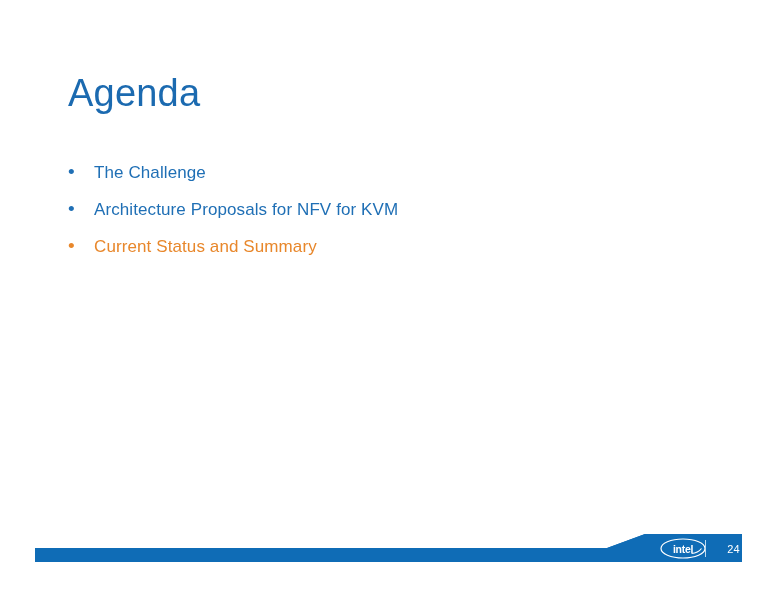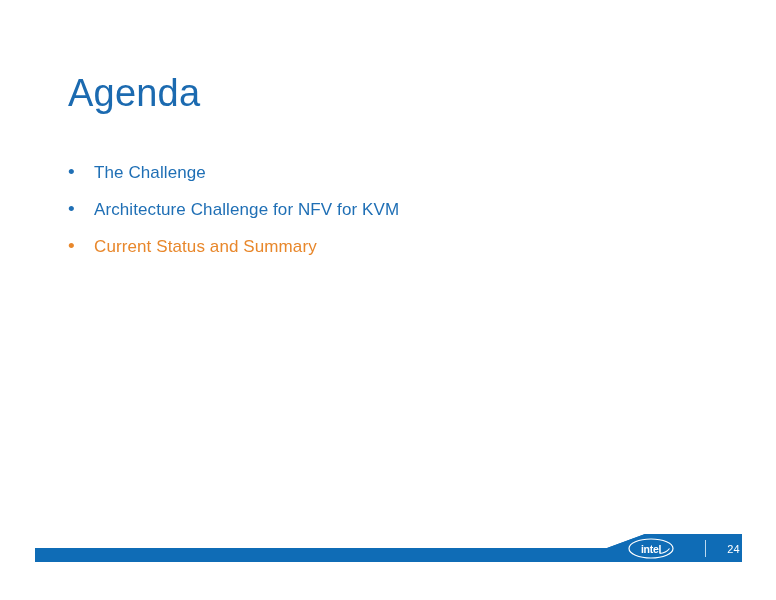--- a/index.html
+++ b/index.html
@@ -69,21 +69,21 @@
     position: absolute;
     left: 0;
     top: 524px;
     width: 776px;
     height: 50px;
   }
   #footer svg { display: block; }
 
   #footer-logo {
     position: absolute;
-    left: 628px;
+    left: 660px;
     top: 538px;
     width: 46px;
     height: 21px;
   }
   #footer-logo svg { display: block; }
 
   #footer-divider {
     position: absolute;
     left: 705px;
     top: 540px;
@@ -113,21 +113,21 @@
 
   <div id="bullet-list">
 
     <div class="bullet-row">
       <span class="bullet-marker tone-blue">•</span>
       <span class="bullet-text tone-blue">The Challenge</span>
     </div>
 
     <div class="bullet-row">
       <span class="bullet-marker tone-blue">•</span>
-      <span class="bullet-text tone-blue">Architecture Challenge for NFV for KVM</span>
+      <span class="bullet-text tone-blue">Architecture Proposals for NFV for KVM</span>
     </div>
 
     <div class="bullet-row">
       <span class="bullet-marker tone-orange">•</span>
       <span class="bullet-text tone-orange">Current Status and Summary</span>
     </div>
 
   </div>
 
   <div id="footer">

